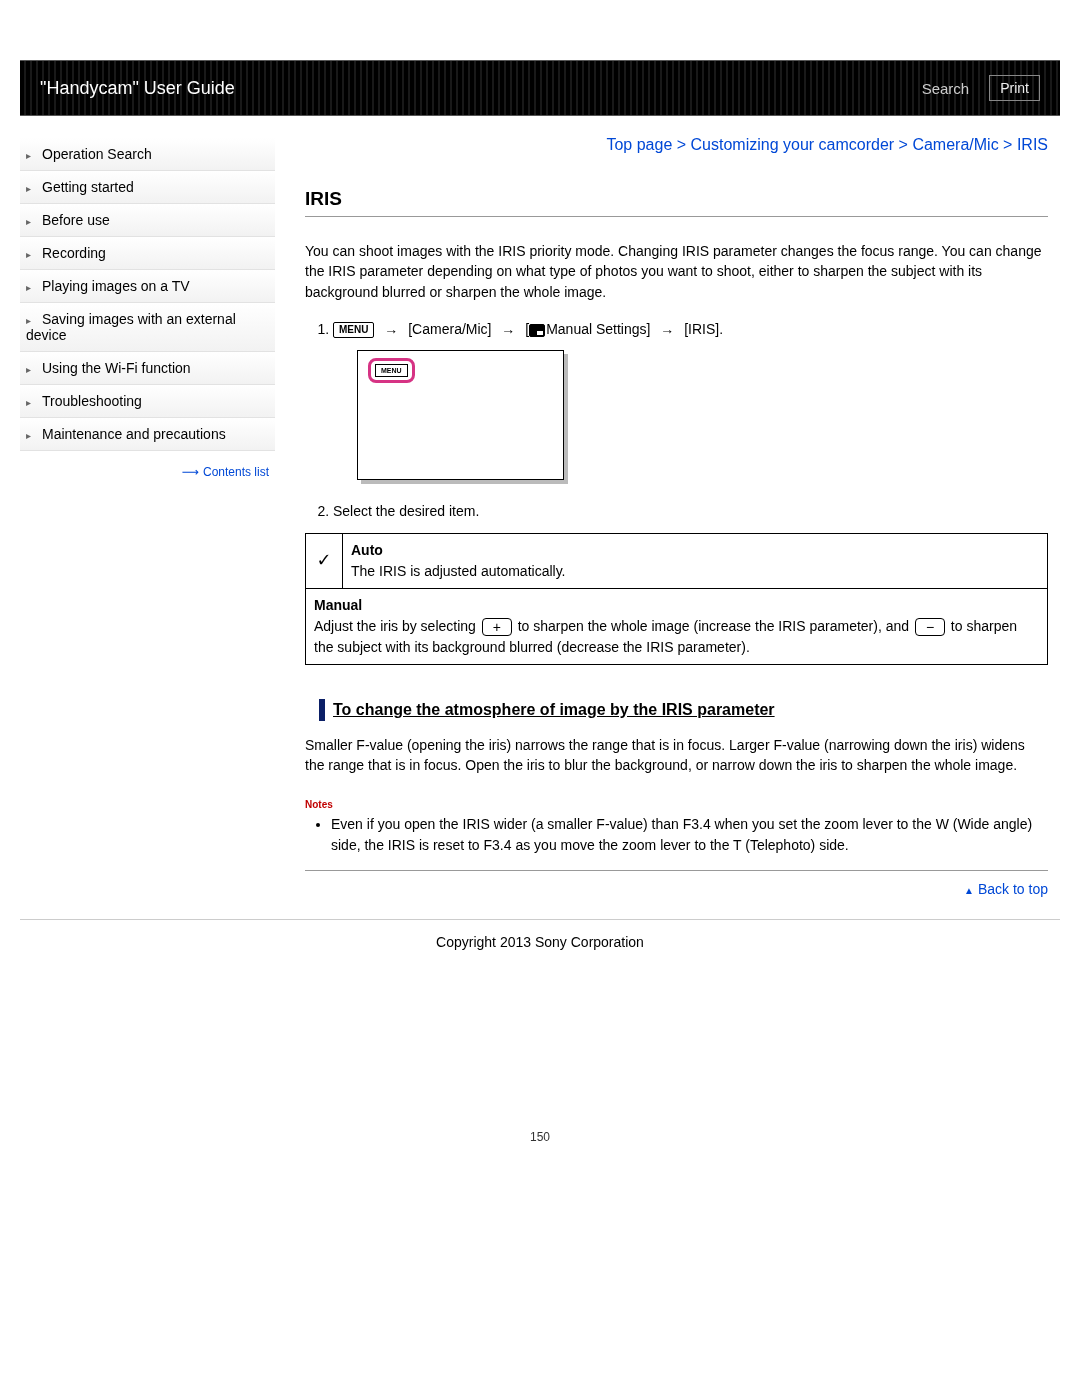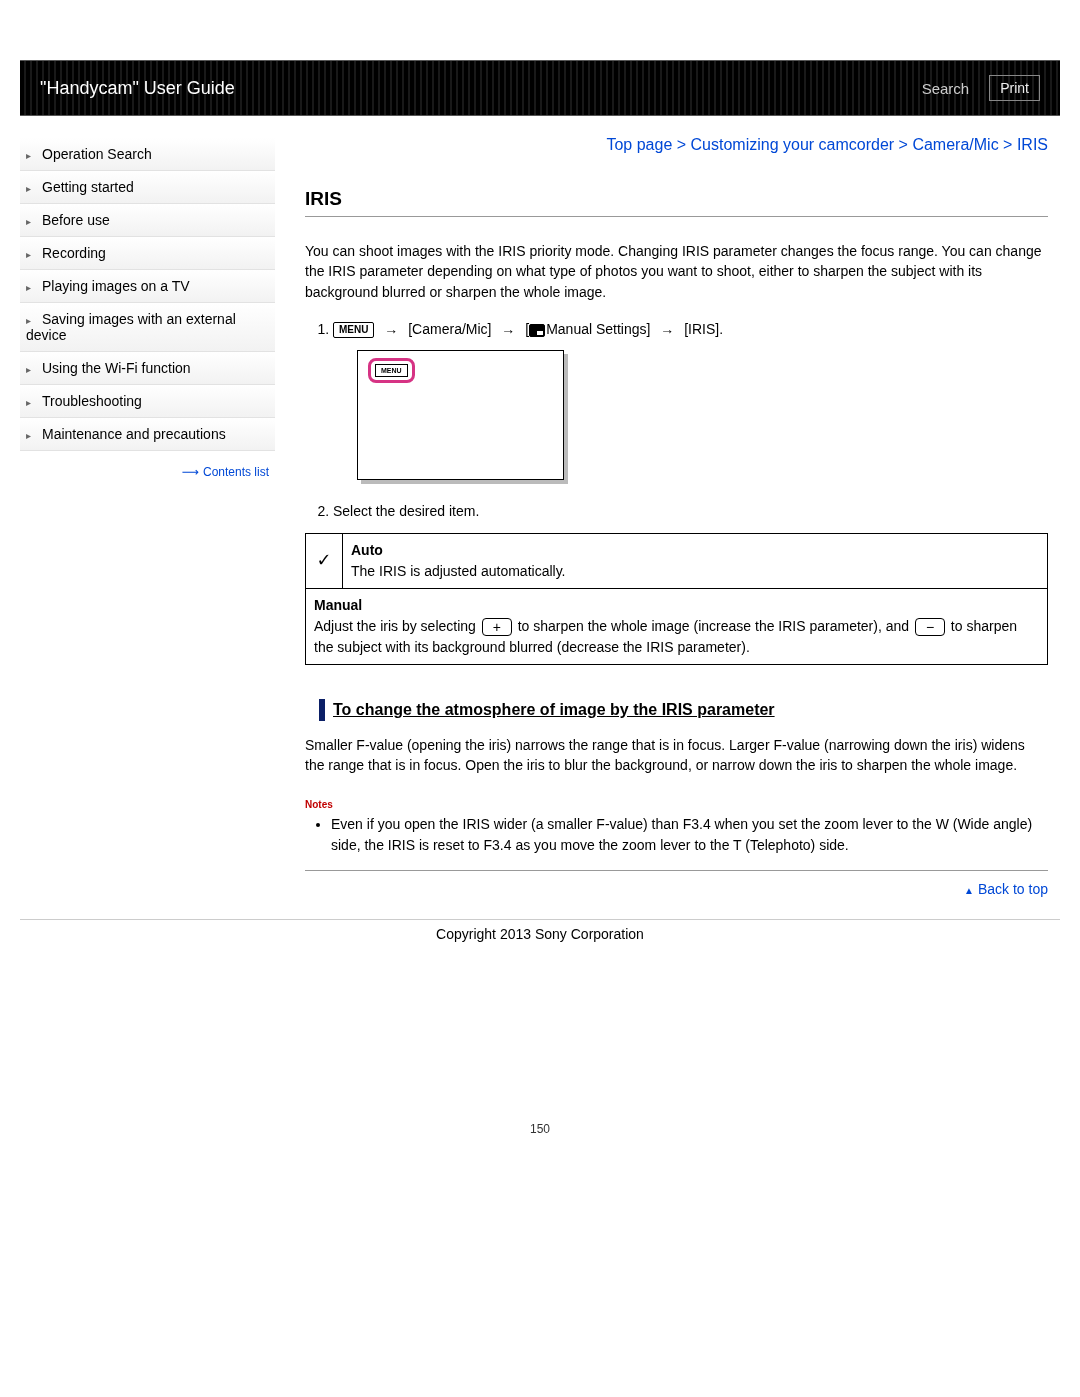--- a/index.html
+++ b/index.html
@@ -245,21 +245,21 @@
   }
   .back-to-top .tri{
     font-size:10px;
     margin-right:4px;
   }
   .copyright {
     text-align:center;
     font-size:14px;
     margin: 6px 0 40px 0;
     border-top:1px solid #ccc;
-    padding-top:6px;
+    padding-top:14px;
   }
   .footer-wrap{ margin:0 20px; }
   .pagenum {
     text-align:center;
     font-size:12px;
     color:#333;
     margin-top: 180px;
     padding-bottom:20px;
   }
 </style>

